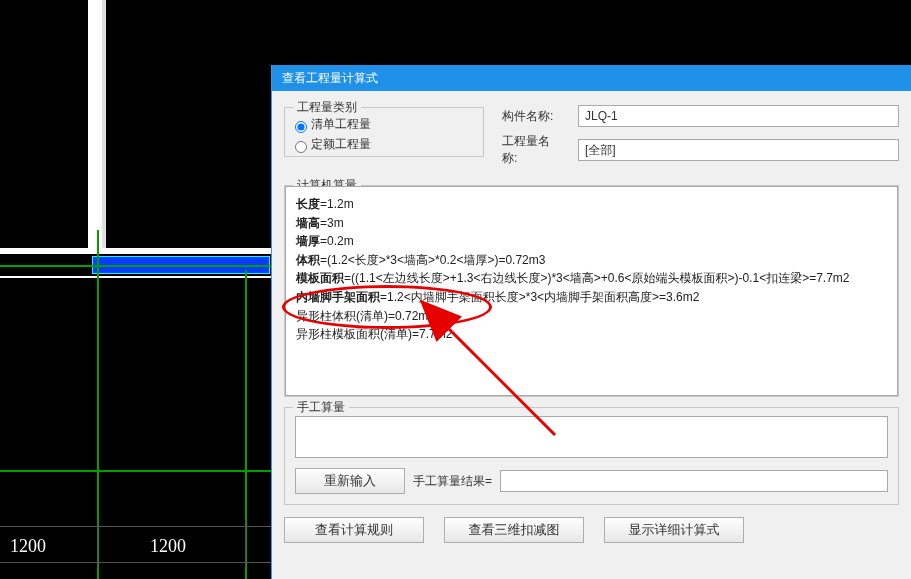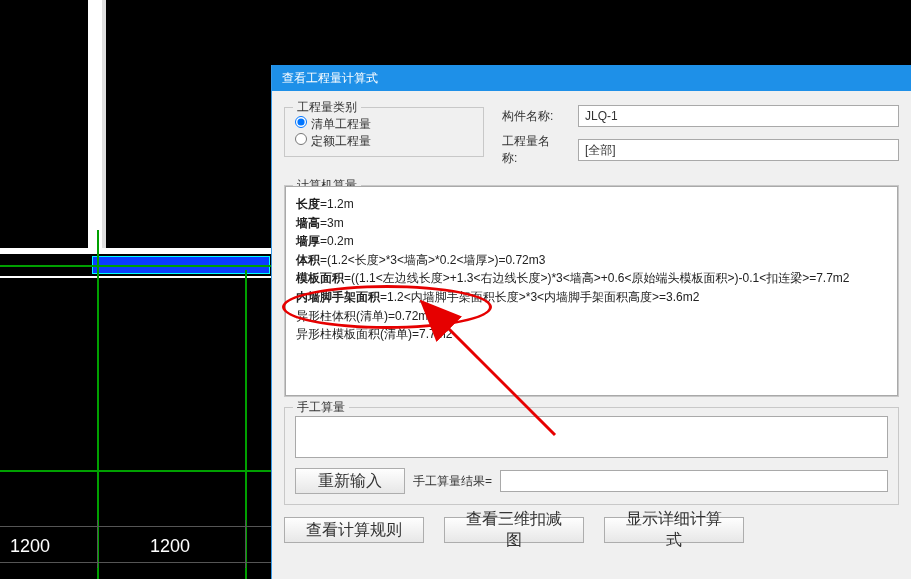--- a/index.html
+++ b/index.html
@@ -11,21 +11,21 @@
   .cad-line.grey { background: #555; }
   .cad-line.white { background: #fff; }
 
   
   .white-strip { position: absolute; background: #fff; }
 
   
   .blue-rect { position: absolute; background: #0a3cff; border:1px solid #00ffff; }
 
   
-  .dim-label { position: absolute; color: #fff; font-size: 18px; font-family: Liberation Sans, sans-serif; }
+  .dim-label { position: absolute; color: #fff; font-size: 18px; font-family: Liberation Serif, serif; }
 
   
   .dialog {
     position: absolute;
     left: 271px; top: 65px;
     width: 640px; height: 531px;
     background: #f0f0f0;
     border-left: 1px solid #3a9ae8;
     display: flex; flex-direction: column;
   }
@@ -37,21 +37,21 @@
   .dlg-body { padding: 10px 12px 8px 12px; flex: 1; display:flex; flex-direction:column; gap:6px; overflow:hidden;}
 
   .row { display: flex; align-items: center; gap: 14px; }
   .groupbox {
     border: 1px solid #c8c8c8; padding: 8px 10px 10px 10px; position: relative;
     margin-top: 6px;
   }
   .group-legend {
     position: absolute; top: -9px; left: 8px; background: #f0f0f0; padding: 0 4px; color: #333;
   }
-  .radio { display: inline-flex; align-items: flex-start; gap: 4px; margin-right: 14px; color:#333;}
+  .radio { display: inline-flex; align-items: flex-end; gap: 4px; margin-right: 14px; color:#333;}
   .radio input { width:12px; height:12px; }
 
   .form-label { color: #333; width: 62px; }
   .text-input {
     border: 1px solid #a9a9a9; background: #fff; height: 22px; line-height: 20px;
     padding: 0 6px; color: #333;
   }
   .text-input.w1 { flex:1; }
 
   .calc-area {
@@ -62,21 +62,21 @@
 
   .manual-area {
     display:flex; flex-direction:column; gap:4px;
   }
   .manual-box { border:1px solid #a9a9a9; background:#fff; height:42px; }
 
   .btn {
     border: 1px solid #adadad; background: linear-gradient(#fefefe,#e7e7e7);
     height: 26px; padding: 0 16px; color:#333; cursor:pointer;
     display:inline-flex; align-items:center; justify-content:center;
-    font-size:16px;
+    font-size:13px;
   }
 
   .result-row { display:flex; align-items:center; gap:8px; margin-top:6px;}
   .result-label { color:#333; }
   .result-box { border:1px solid #a9a9a9; background:#fff; height:22px; flex:1; padding:0 6px;}
 
   .bottom-btns { display:flex; gap:20px; margin-top:6px; }
 
   
   .anno-ellipse {

